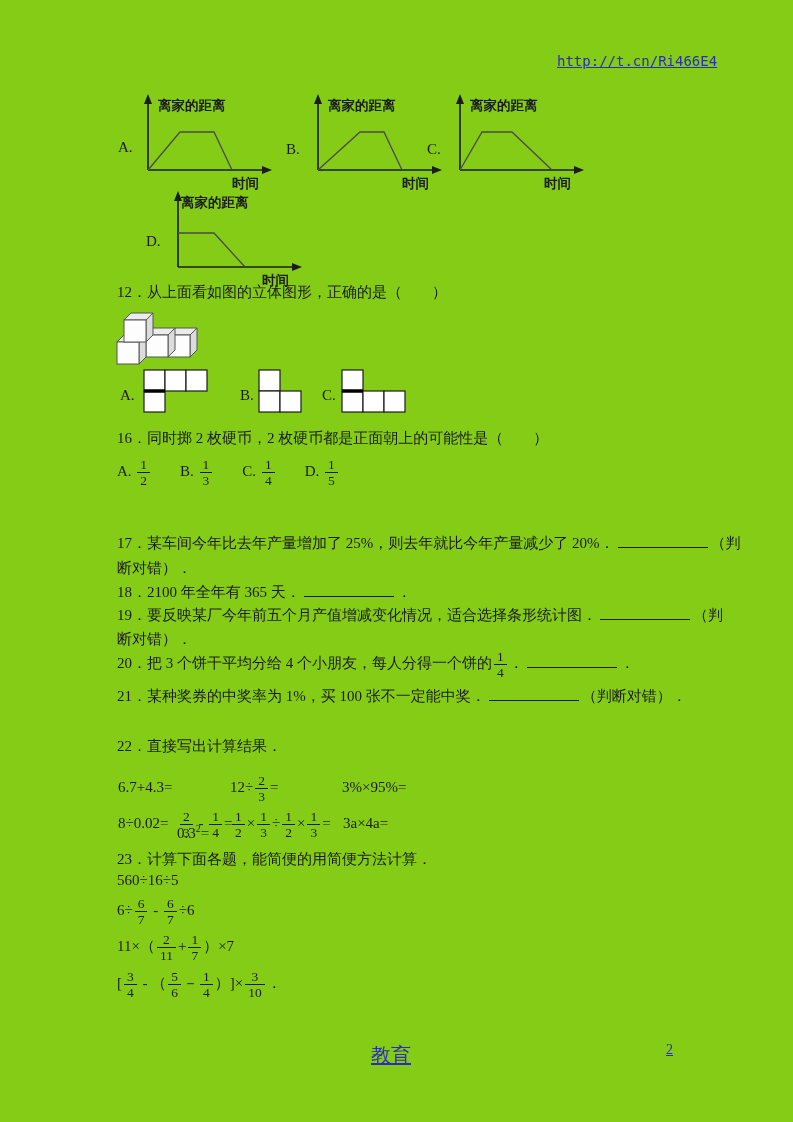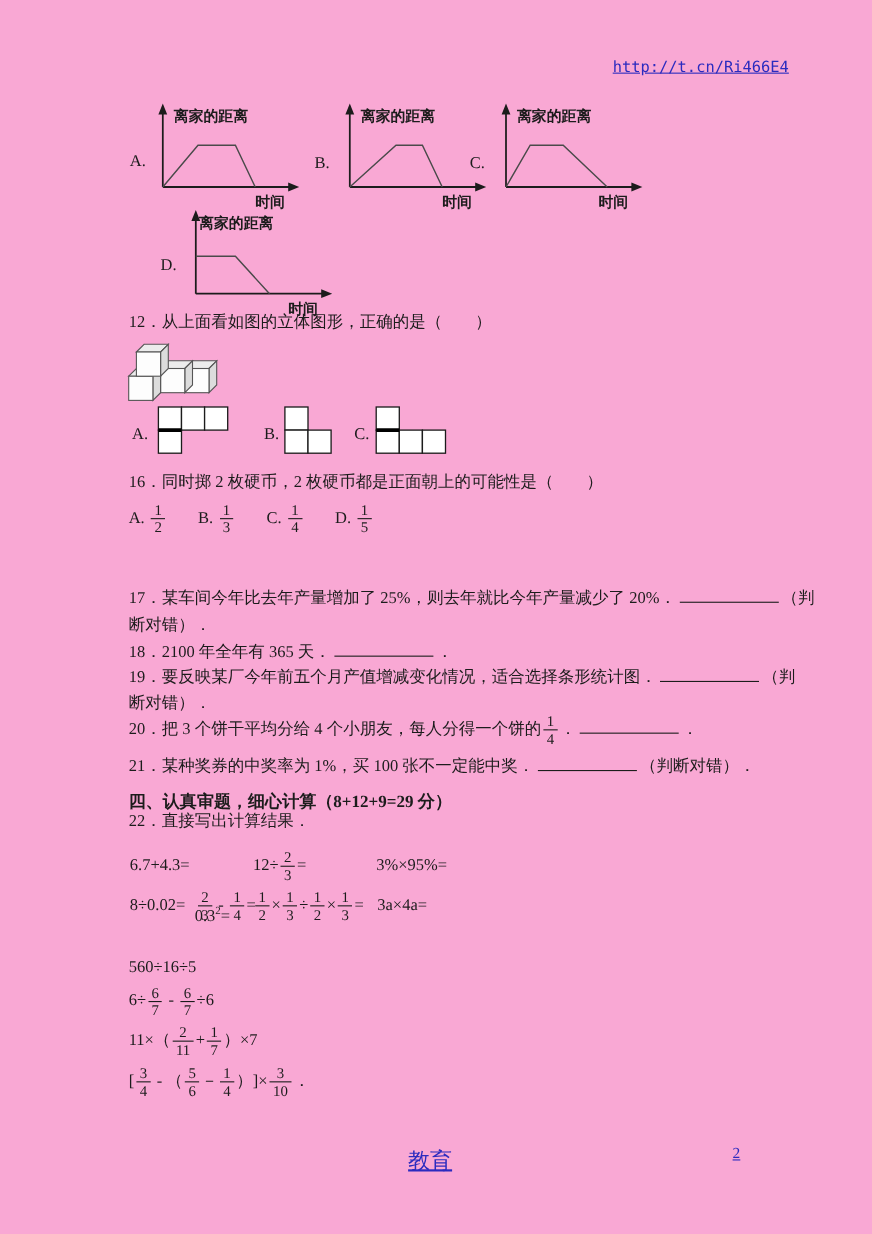--- a/index.html
+++ b/index.html
@@ -1,18 +1,18 @@
 <!DOCTYPE html>
 <html><head>
 <meta charset="utf-8">
 <style>
   html,body { margin:0; padding:0; background:#e8e8e8; }
   .page {
     position:relative; width:793px; height:1122px; margin:0 auto;
-    background:#f9a8d4; color:#1c1c1c; overflow:hidden;
+    background:#84cc16; color:#1c1c1c; overflow:hidden;
     font-family:"Liberation Serif","DejaVu Serif",serif;
   }
   .abs { position:absolute; }
   .txt { font-size:15px; white-space:pre; }
   .expr { font-size:15px; white-space:pre; }
   .sec-title { font-size:15.5px; font-weight:bold; white-space:pre; }
   .lh34 { line-height:34px; height:34px; }
   .lh36 { line-height:36px; height:36px; }
   .frac { display:inline-block; vertical-align:middle; text-align:center;
           font-size:13.5px; line-height:1.15; margin:0 2px; }
@@ -142,33 +142,33 @@
   <div class="abs expr lh36" style="top:453px;left:117px">A. <span class="frac"><span class="fnum">1</span><span class="fden">2</span></span><span class="sp" style="width: 28px;"></span>B. <span class="frac"><span class="fnum">1</span><span class="fden">3</span></span><span class="sp" style="width: 28px;"></span>C. <span class="frac"><span class="fnum">1</span><span class="fden">4</span></span><span class="sp" style="width: 28px;"></span>D. <span class="frac"><span class="fnum">1</span><span class="fden">5</span></span></div>
 
   <div class="abs expr" style="top:533px;left:117px">17．某车间今年比去年产量增加了 25%，则去年就比今年产量减少了 20%．<span class="blank" style="width: 90px;"></span>（判</div>
   <div class="abs txt" style="top:559px;left:117px">断对错）．</div>
   <div class="abs expr" style="top:582px;left:117px">18．2100 年全年有 365 天．<span class="blank" style="width: 90px;"></span>．</div>
   <div class="abs expr" style="top:605px;left:117px">19．要反映某厂今年前五个月产值增减变化情况，适合选择条形统计图．<span class="blank" style="width: 90px;"></span>（判</div>
   <div class="abs txt" style="top:630px;left:117px">断对错）．</div>
   <div class="abs expr lh36" style="top:645px;left:117px">20．把 3 个饼干平均分给 4 个小朋友，每人分得一个饼的<span class="frac"><span class="fnum">1</span><span class="fden">4</span></span>．<span class="blank" style="width: 90px;"></span>．</div>
   <div class="abs expr" style="top:686px;left:117px">21．某种奖券的中奖率为 1%，买 100 张不一定能中奖．<span class="blank" style="width: 90px;"></span>（判断对错）．</div>
 
-  <div class="abs sec-title" style="top:719px;left:117px">四、认真审题，细心计算（8+12+9=29 分）</div>
   <div class="abs txt" style="top:737px;left:117px">22．直接写出计算结果．</div>
 
   <div class="abs expr lh34" style="top:770px;left:118px">6.7+4.3=</div>
   <div class="abs expr lh34" style="top:812px;left:177px">0.3<sup>2</sup>=</div>
   <div class="abs expr lh34" style="top:770px;left:230px">12÷<span class="frac"><span class="fnum">2</span><span class="fden">3</span></span>=</div>
   <div class="abs expr lh34" style="top:770px;left:342px">3%×95%=</div>
 
   <div class="abs expr lh34" style="top:806px;left:118px">8÷0.02=</div>
   <div class="abs expr lh34" style="top:806px;left:178px"><span class="frac"><span class="fnum">2</span><span class="fden">3</span></span> - <span class="frac"><span class="fnum">1</span><span class="fden">4</span></span>=</div>
   <div class="abs expr lh34" style="top:806px;left:230px"><span class="frac"><span class="fnum">1</span><span class="fden">2</span></span>×<span class="frac"><span class="fnum">1</span><span class="fden">3</span></span>÷<span class="frac"><span class="fnum">1</span><span class="fden">2</span></span>×<span class="frac"><span class="fnum">1</span><span class="fden">3</span></span>=</div>
   <div class="abs expr lh34" style="top:806px;left:343px">3a×4a=</div>
 
+  <div class="abs txt" style="top:850px;left:117px">23．计算下面各题，能简便的用简便方法计算．</div>
   <div class="abs expr" style="top:872px;left:117px">560÷16÷5</div>
   <div class="abs expr lh34" style="top:893px;left:117px">6÷<span class="frac"><span class="fnum">6</span><span class="fden">7</span></span> - <span class="frac"><span class="fnum">6</span><span class="fden">7</span></span>÷6</div>
   <div class="abs expr lh34" style="top:929px;left:117px">11×（<span class="frac"><span class="fnum">2</span><span class="fden">11</span></span>+<span class="frac"><span class="fnum">1</span><span class="fden">7</span></span>）×7</div>
   <div class="abs expr lh34" style="top:966px;left:117px">[<span class="frac"><span class="fnum">3</span><span class="fden">4</span></span> - （<span class="frac"><span class="fnum">5</span><span class="fden">6</span></span>－<span class="frac"><span class="fnum">1</span><span class="fden">4</span></span>）]×<span class="frac"><span class="fnum">3</span><span class="fden">10</span></span>．</div>
 
   <a class="abs link footer-link" style="top:1042px;left:371px">教育</a>
   <a class="abs link page-num" style="top:1042px;left:666px">2</a>
 
 </div>
 

